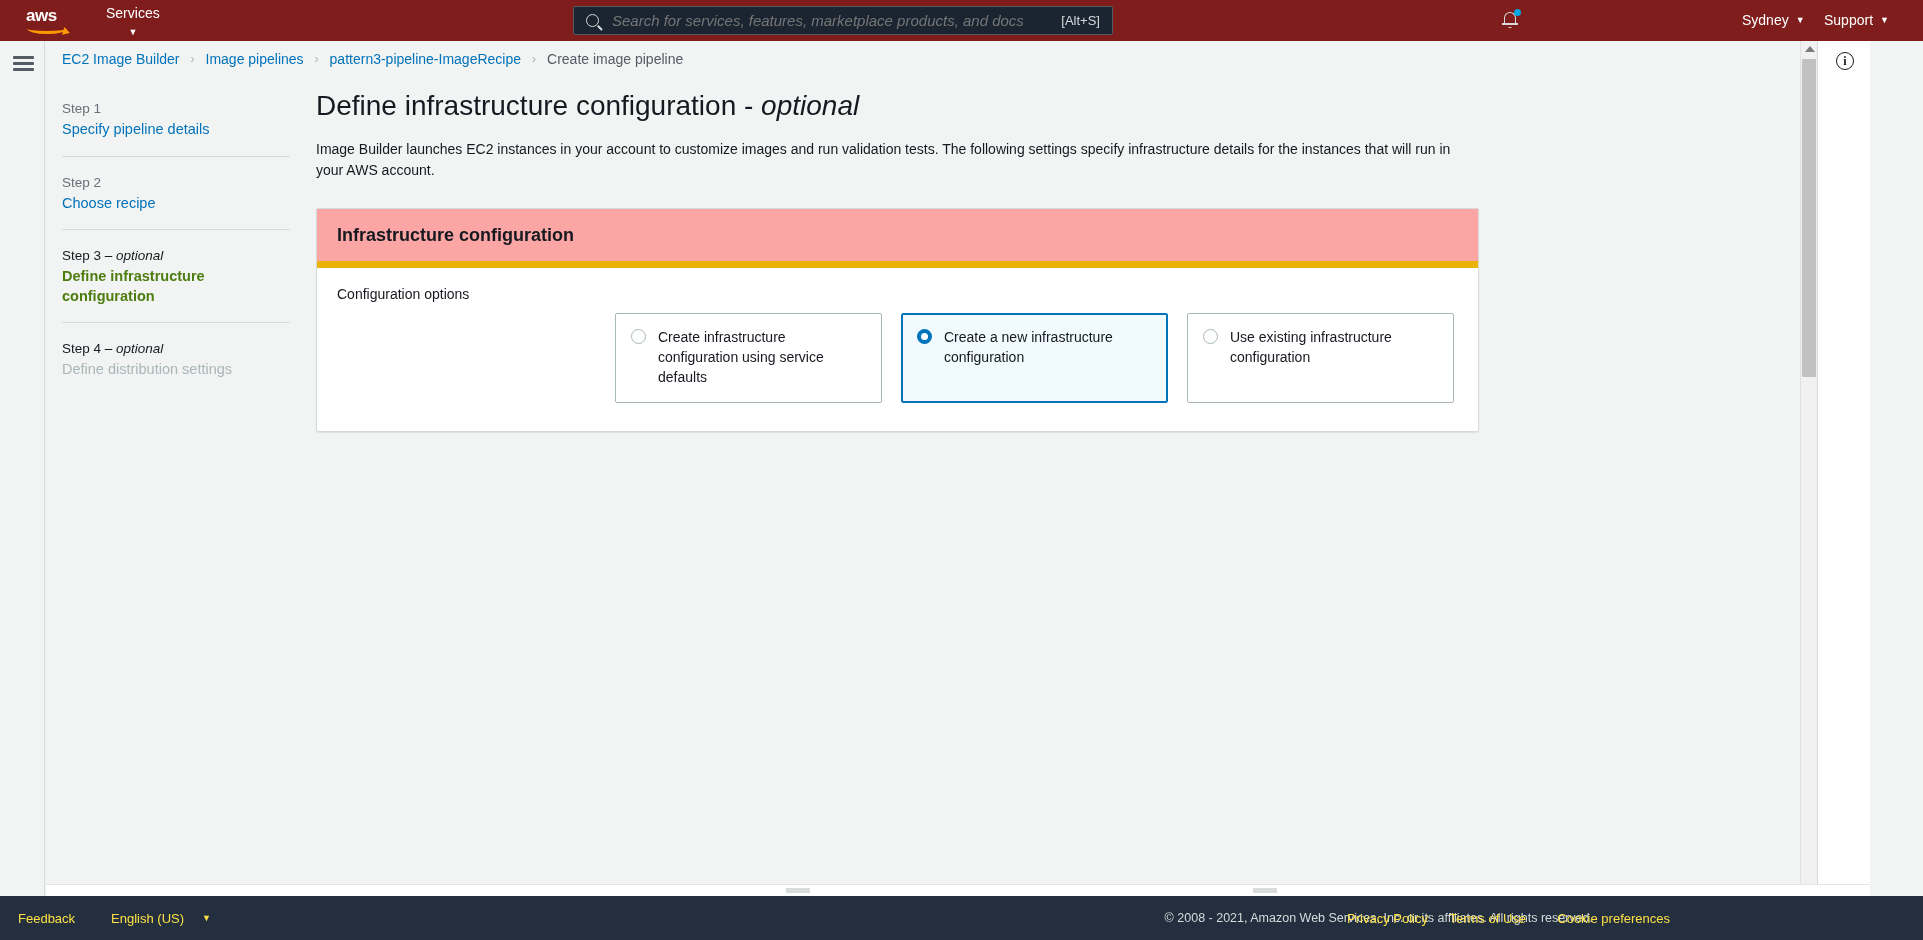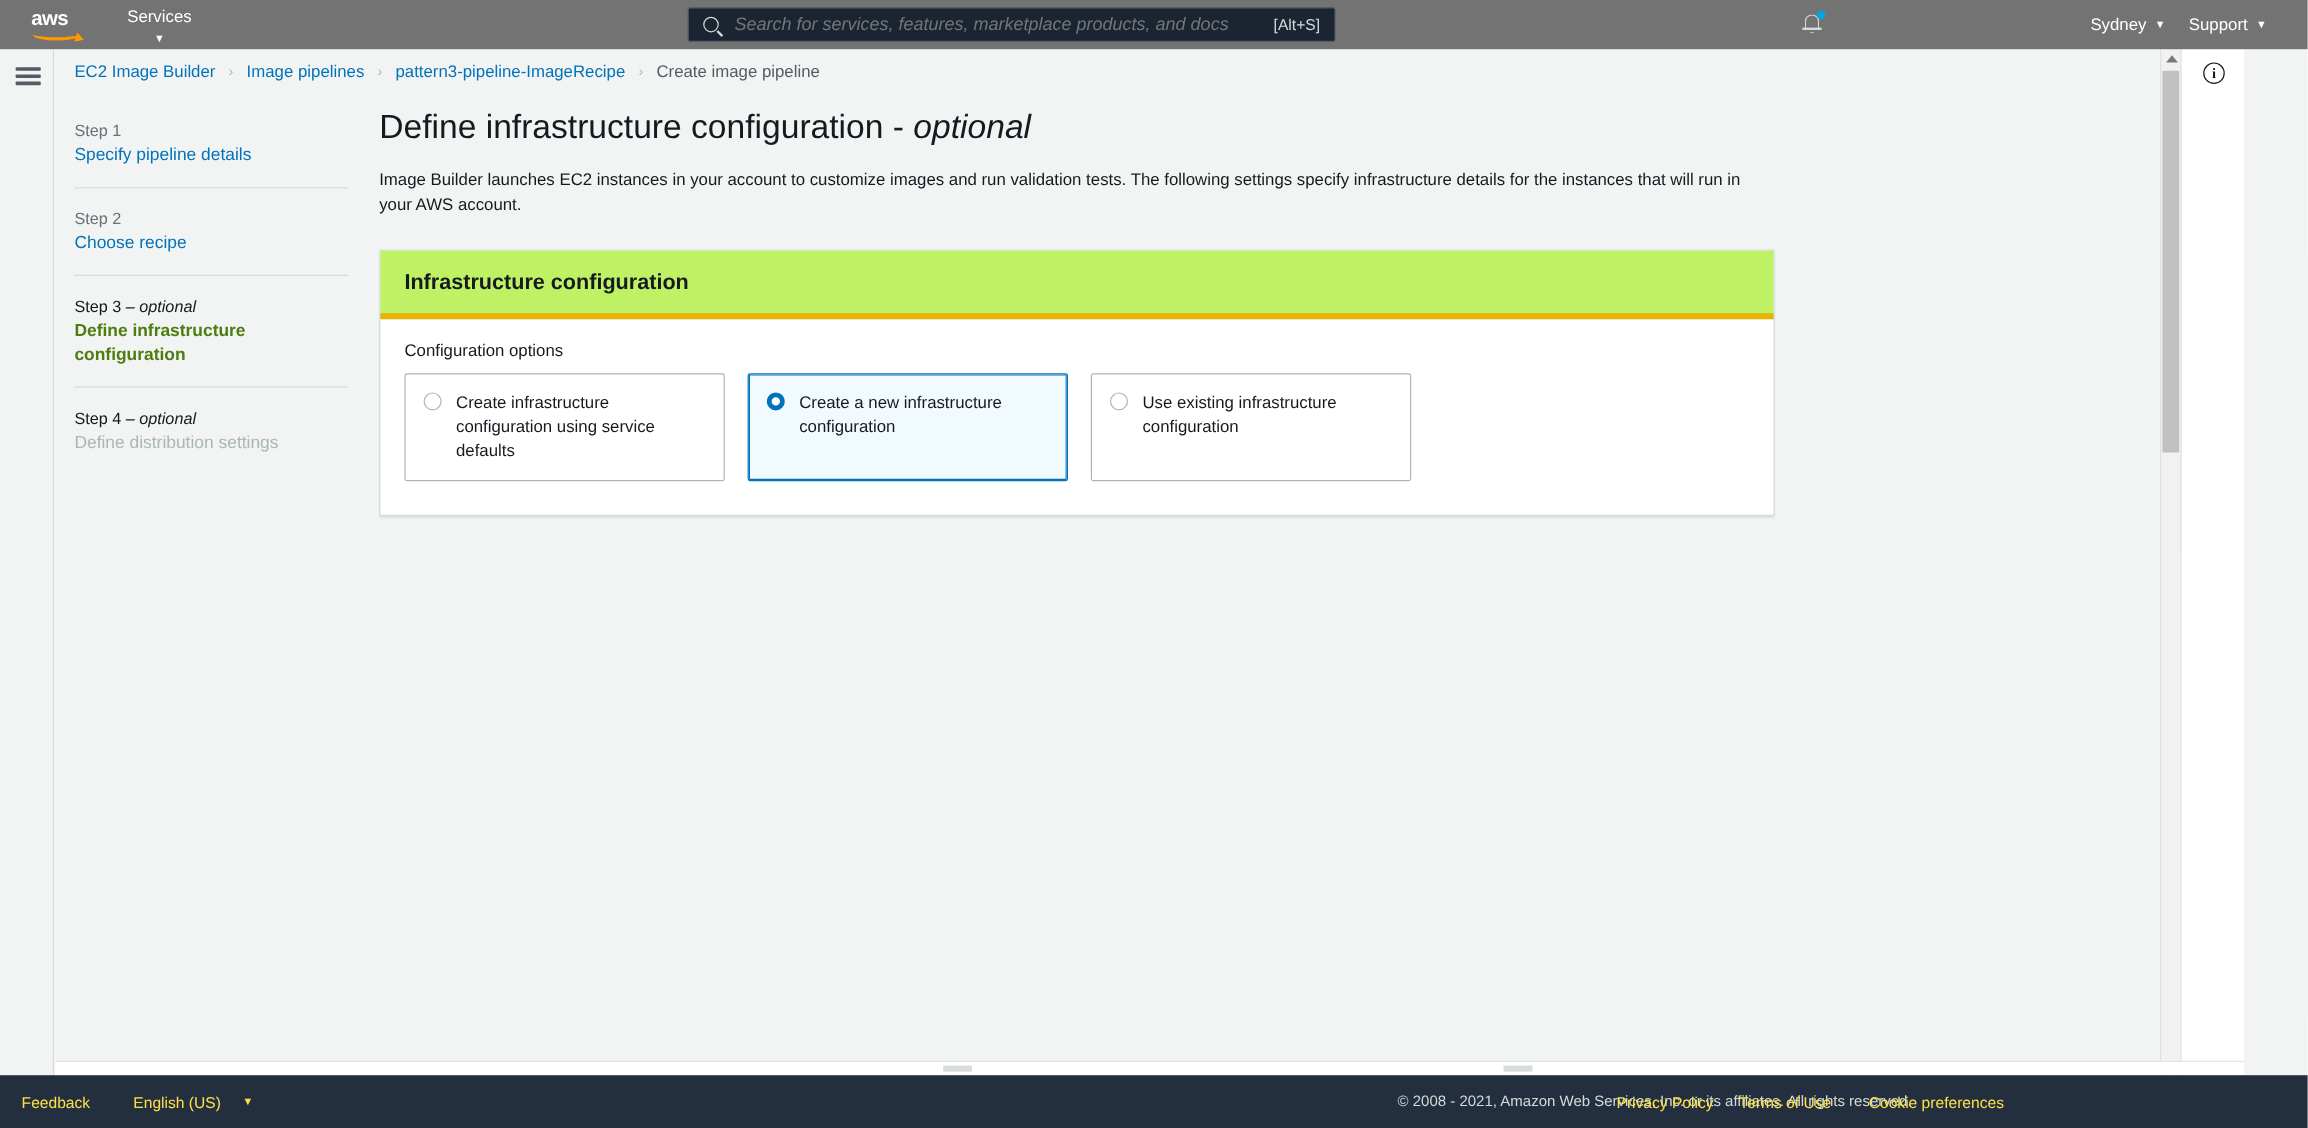--- a/index.html
+++ b/index.html
@@ -8,21 +8,21 @@
     width: 1923px; height: 940px;
     overflow: hidden;
     font-family: "Liberation Sans", sans-serif;
     background: #ffffff;
   }
 
   
   .topnav {
     position: absolute; top: 0; left: 0;
     width: 1923px; height: 41px;
-    background: #737373;
+    background: #7f1d1d;
     display: flex; align-items: center;
     z-index: 30;
   }
   .aws-logo {
     margin-left: 25px; width: 48px; height: 30px;
     position: relative; cursor: pointer;
   }
   .aws-logo .aws-word {
     color: #ffffff; font-size: 17px; font-weight: 700;
     letter-spacing: -0.5px; line-height: 17px;
@@ -194,32 +194,32 @@
   
   .card {
     width: 1163px;
     background: #ffffff;
     border: 1px solid #d5dbdb;
     border-radius: 2px;
     box-shadow: 0 1px 1px rgba(0,0,0,0.08);
   }
   .card-head {
     padding: 16px 20px 15px 20px;
-    border-bottom: 5px solid #eab308;
-    background: #bef264;
+    border-bottom: 7px solid #eab308;
+    background: #fca5a5;
   }
   .card-head h2 {
     margin: 0; font-size: 18px; font-weight: 700; color: #16191f;
   }
   .card-body { padding: 18px 24px 28px 20px; }
   .field-label {
     font-size: 14px; color: #16191f; font-weight: 400;
     margin-bottom: 11px;
   }
-  .tiles { display: flex; gap: 19px; }
+  .tiles { display: flex; gap: 19px; justify-content: flex-end; }
   .tile {
     width: 267px; min-height: 62px;
     border: 1px solid #aab7b8;
     border-radius: 2px;
     background: #ffffff;
     display: flex; align-items: flex-start; gap: 12px;
     padding: 14px 14px 14px 15px;
     cursor: pointer;
   }
   .tile.selected {

